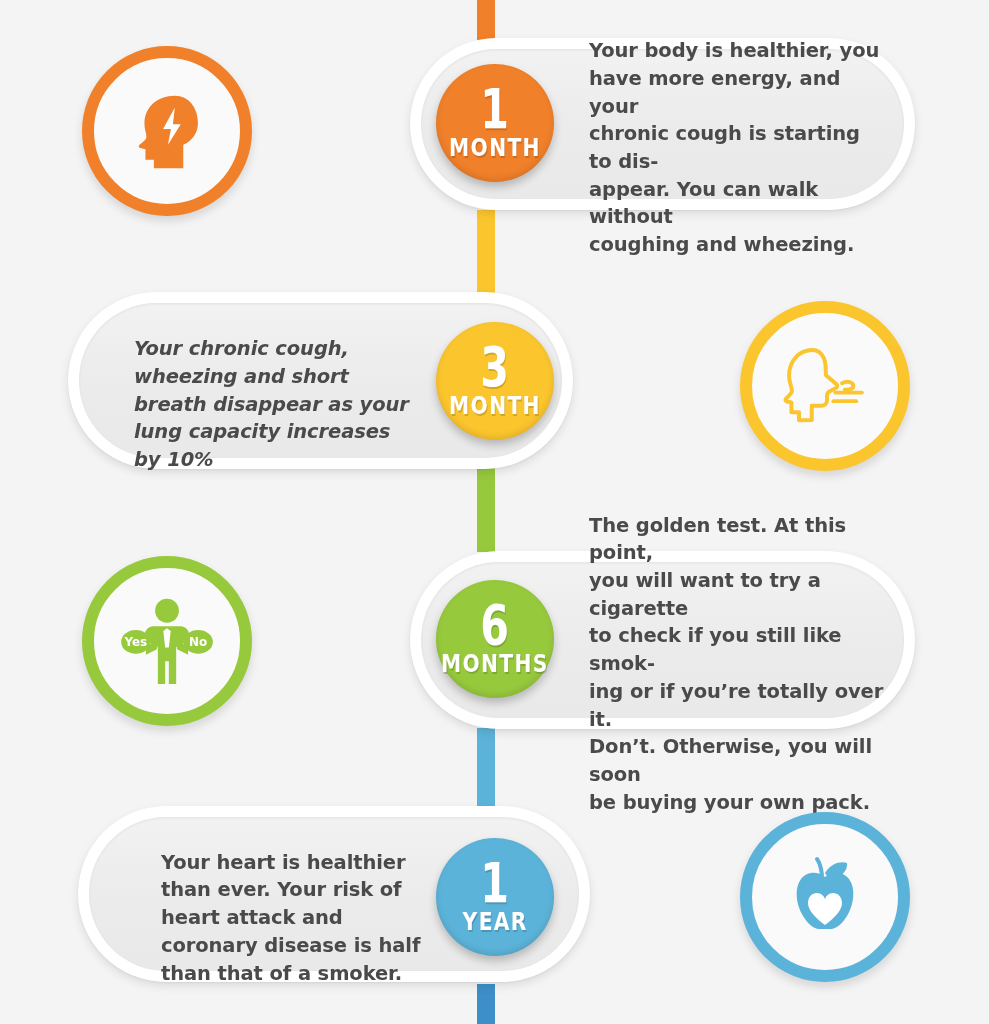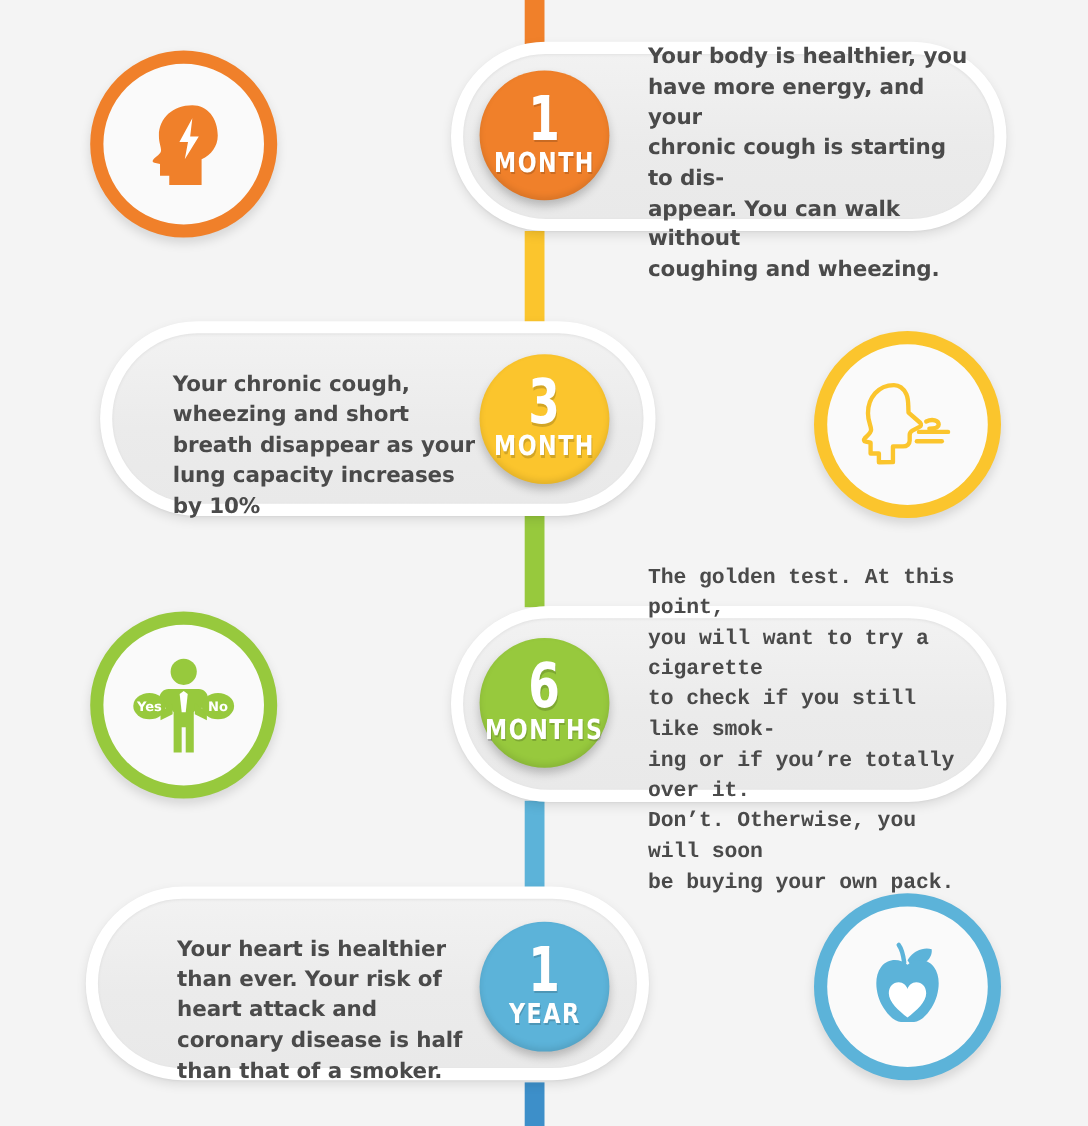--- a/index.html
+++ b/index.html
@@ -53,25 +53,25 @@
     letter-spacing: -0.1px;
     white-space: pre-line;
     margin-top: 48px;
   }
 
   
   #card-1 { left: 410px; top: 38px; width: 505px; height: 172px; }
   #card-1 .card-text { margin-left: 168px; margin-right: 18px; }
 
   
-  #card-2 { left: 91px; top: 292px; width: 505px; height: 177px; }
+  #card-2 { left: 68px; top: 292px; width: 505px; height: 177px; font-style: italic; }
   #card-2 .card-text { margin-left: 55px; }
 
   
-  #card-3 { left: 410px; top: 551px; width: 505px; height: 178px; font-family: Liberation Mono, monospace; }
+  #card-3 { left: 410px; top: 551px; width: 505px; height: 178px; }
   #card-3 .card-text { margin-left: 168px; margin-right: 14px; }
 
   
   #card-4 { left: 78px; top: 806px; width: 512px; height: 176px; }
   #card-4 .card-text { margin-left: 72px; }
 
   
   .badge {
     position: absolute;
     width: 118px;

